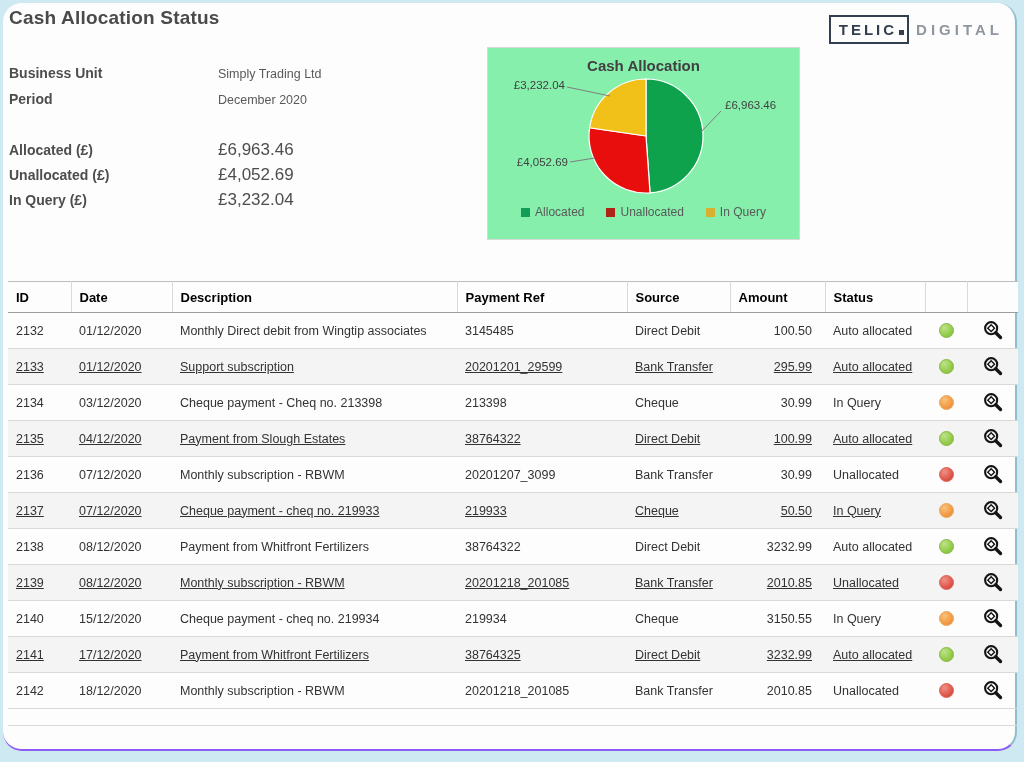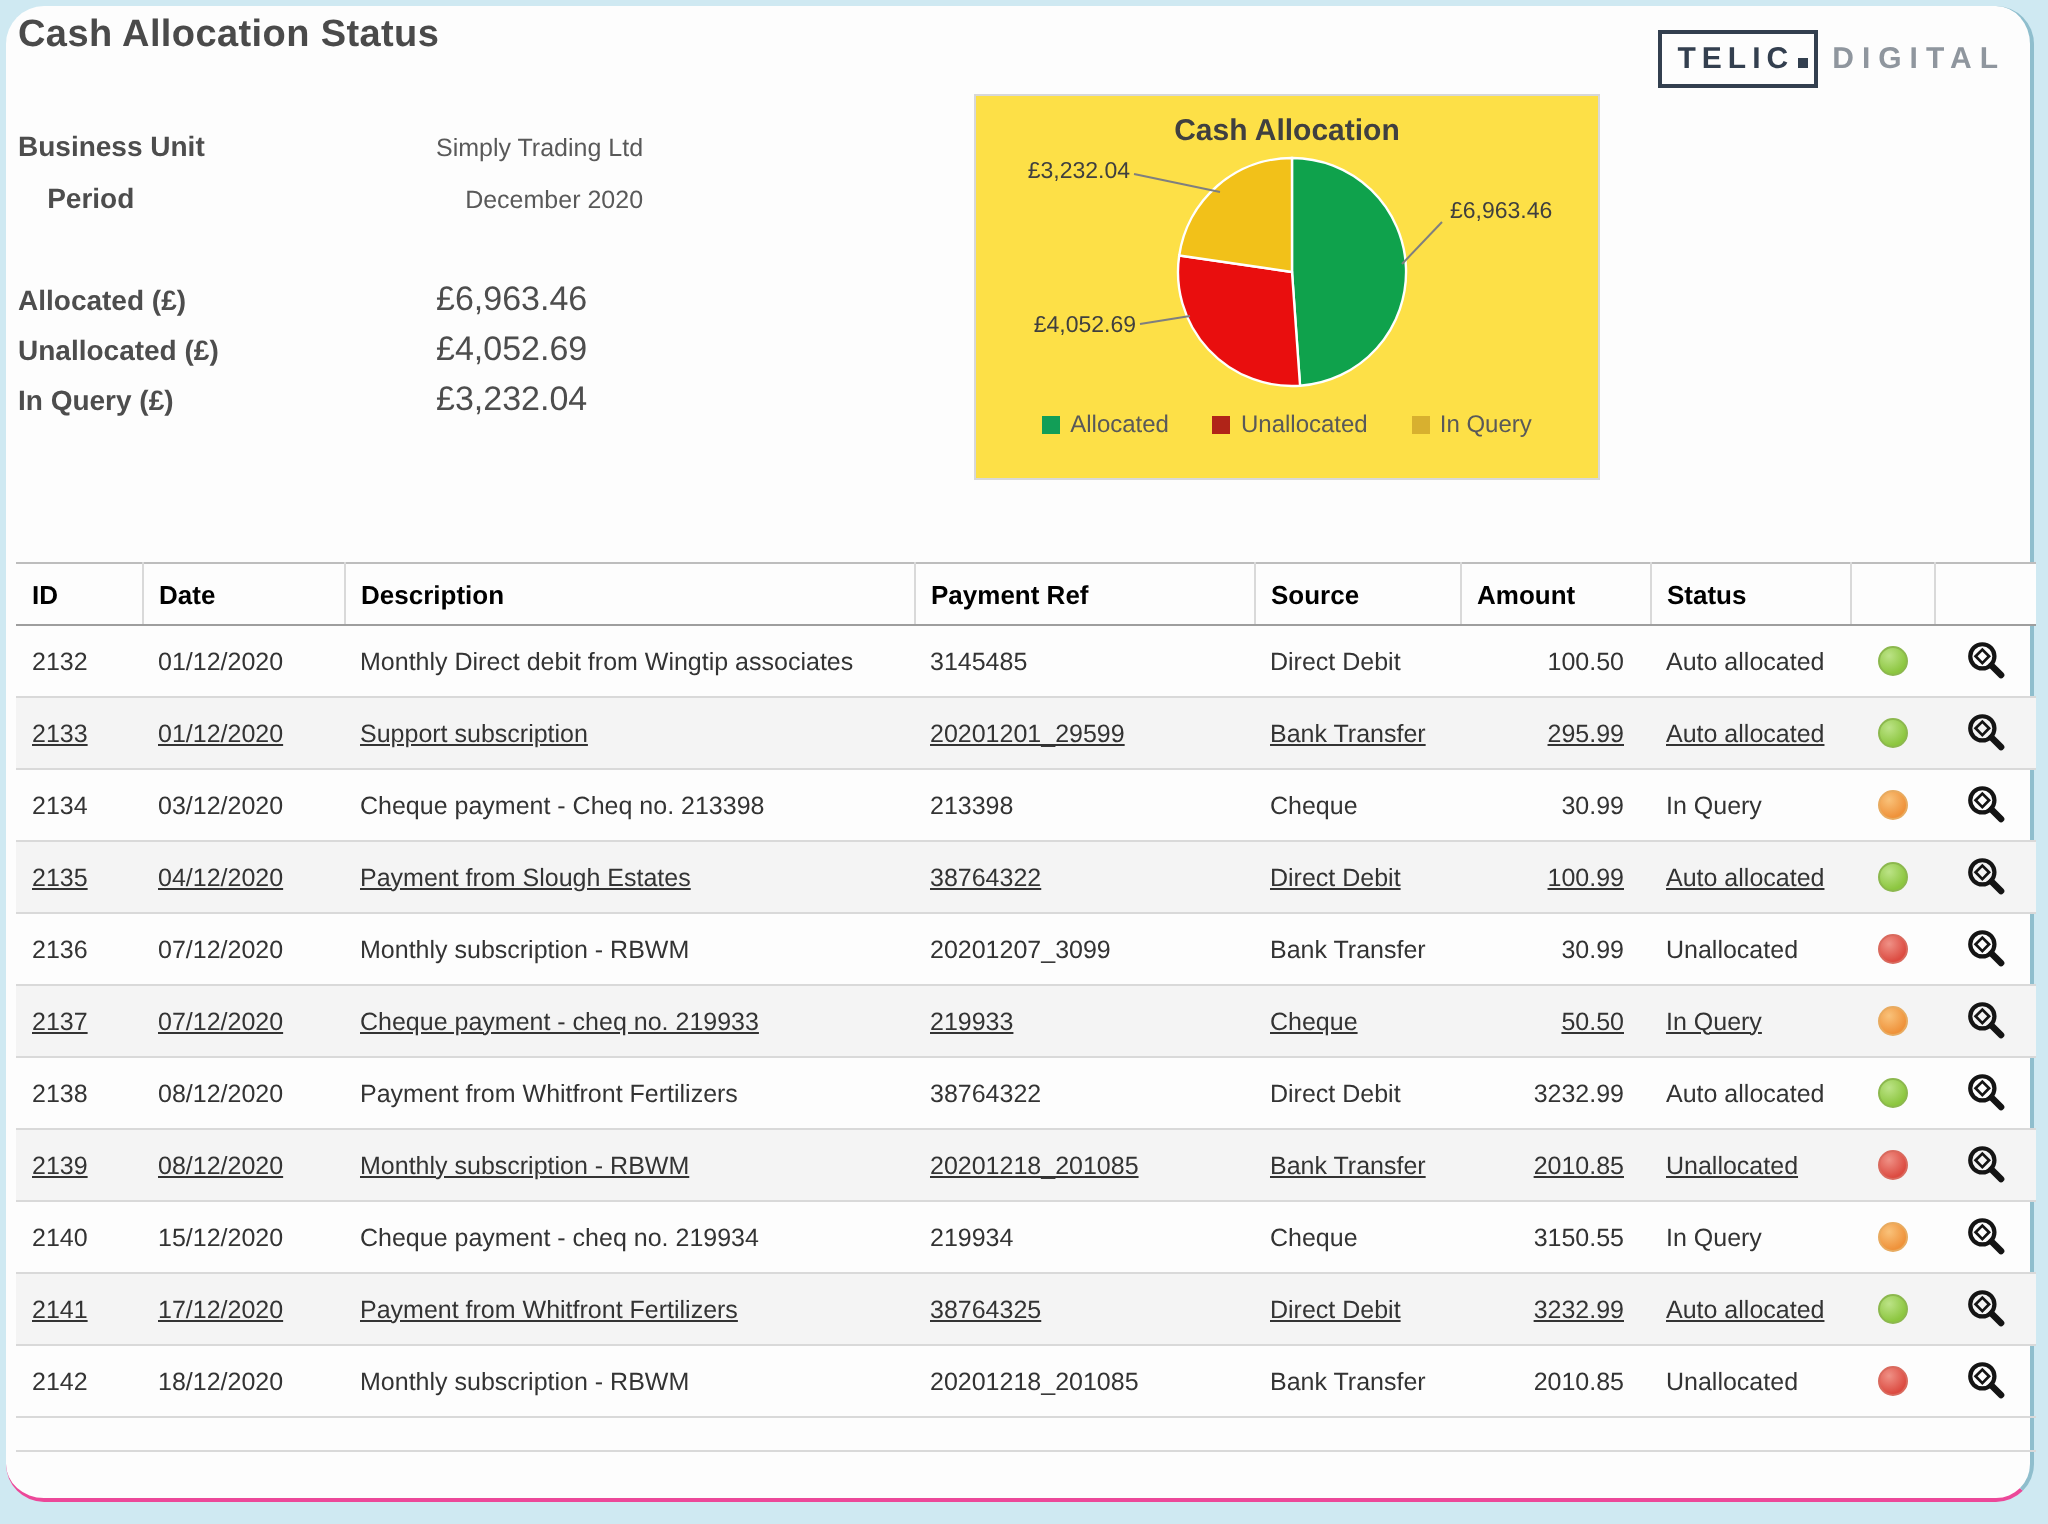--- a/index.html
+++ b/index.html
@@ -9,51 +9,51 @@
     background:#cfe9f2;
     font-family:"Liberation Sans", sans-serif;
     overflow:hidden;
   }
   .page {
     position:relative;
     margin:3px 0 12px 3px;
     width:1014px; height:748px;
     background:#fdfdfd;
     border-right:2px solid #8fbecd;
-    border-bottom:2px solid #ec4899;
+    border-bottom:2px solid #8b5cf6;
     border-radius:19px;
   }
   
   .page-title {
     position:absolute; top:4px; left:6px;
     font-size:19px; font-weight:bold; color:#4a4a4a;
     letter-spacing:0.2px;
   }
   .logo { position:absolute; top:12px; right:12px; display:flex; align-items:center; }
   .logo-box {
     border:2px solid #333f4f; color:#333f4f;
     font-weight:bold; font-size:15px; letter-spacing:3px;
     padding:4px 3px 4px 8px; display:inline-flex; align-items:baseline;
   }
   .logo-dot { display:inline-block; width:5px; height:5px; background:#333f4f; margin-left:2px; }
   .logo-suffix { color:#8f969e; font-weight:bold; font-size:15px; letter-spacing:4px; margin-left:7px; }
   
   .summary-block { position:absolute; left:6px; }
   .summary-fields { top:62px; }
   .summary-totals { top:137px; }
-  .field-row { display:flex; align-items:baseline; height:26px;justify-content:flex-end; }
+  .field-row { display:flex; align-items:baseline; height:26px; }
   .total-row { display:flex; align-items:baseline; height:25px;justify-content:space-between; }
   .field-label { width:209px; font-size:14px; font-weight:bold; color:#4d4d4d; }
   .field-value { font-size:12.5px; color:#595959; }
   .total-value { font-size:17px; color:#4d4d4d; }
   
   .chart-box {
     position:absolute; left:484px; top:44px;
     width:313px; height:193px;
-    border:1px solid #d8d8d8; background:#fde047;
+    border:1px solid #d8d8d8; background:#86efac;
   }
   .chart-title { text-align:center; font-weight:bold; font-size:15px; color:#404040; margin-top:9px; }
   .pie-svg { display:block; width:311px; height:130px; }
   .pie-label { font-size:11.5px; fill:#3f3f3f; }
   .leader { stroke:#7f7f7f; stroke-width:1; fill:none; }
   .legend { display:flex; justify-content:center; gap:22px; font-size:12px; color:#595959; margin-top:1px;text-align:right; }
   .legend-item { display:flex; align-items:center; gap:5px; }
   .legend-swatch { width:9px; height:9px; display:inline-block; }
   
   .data-table {

